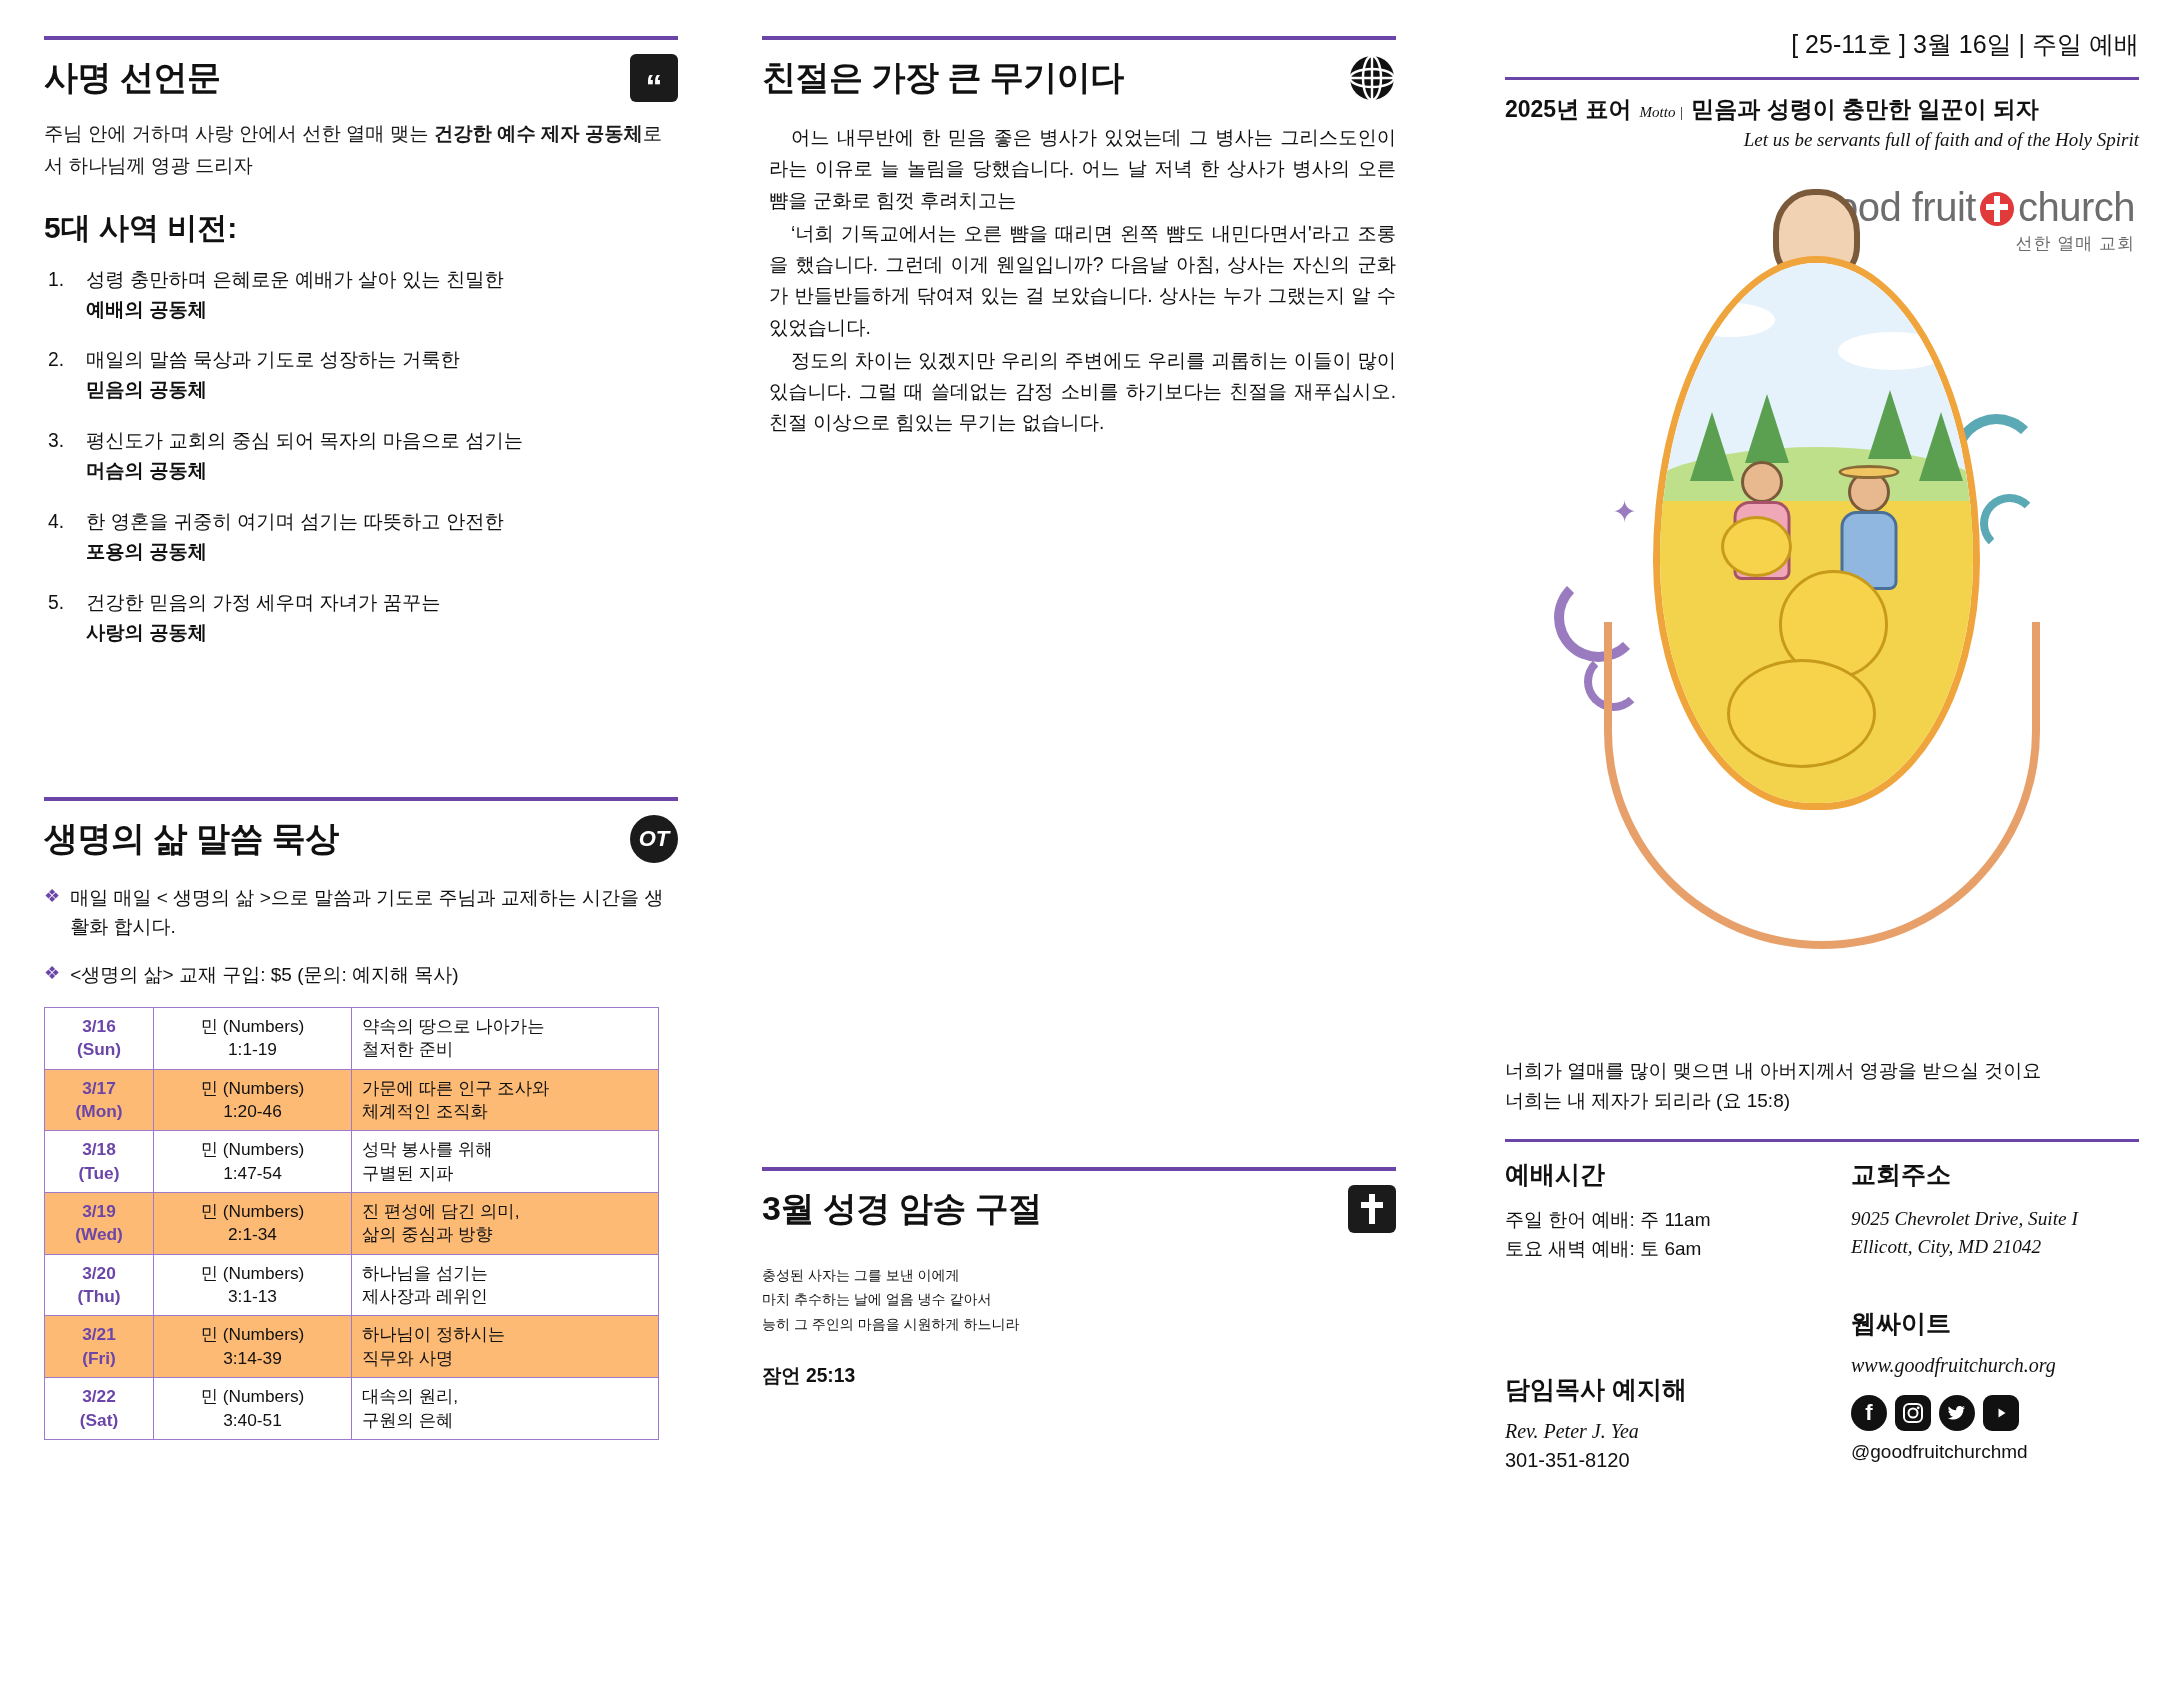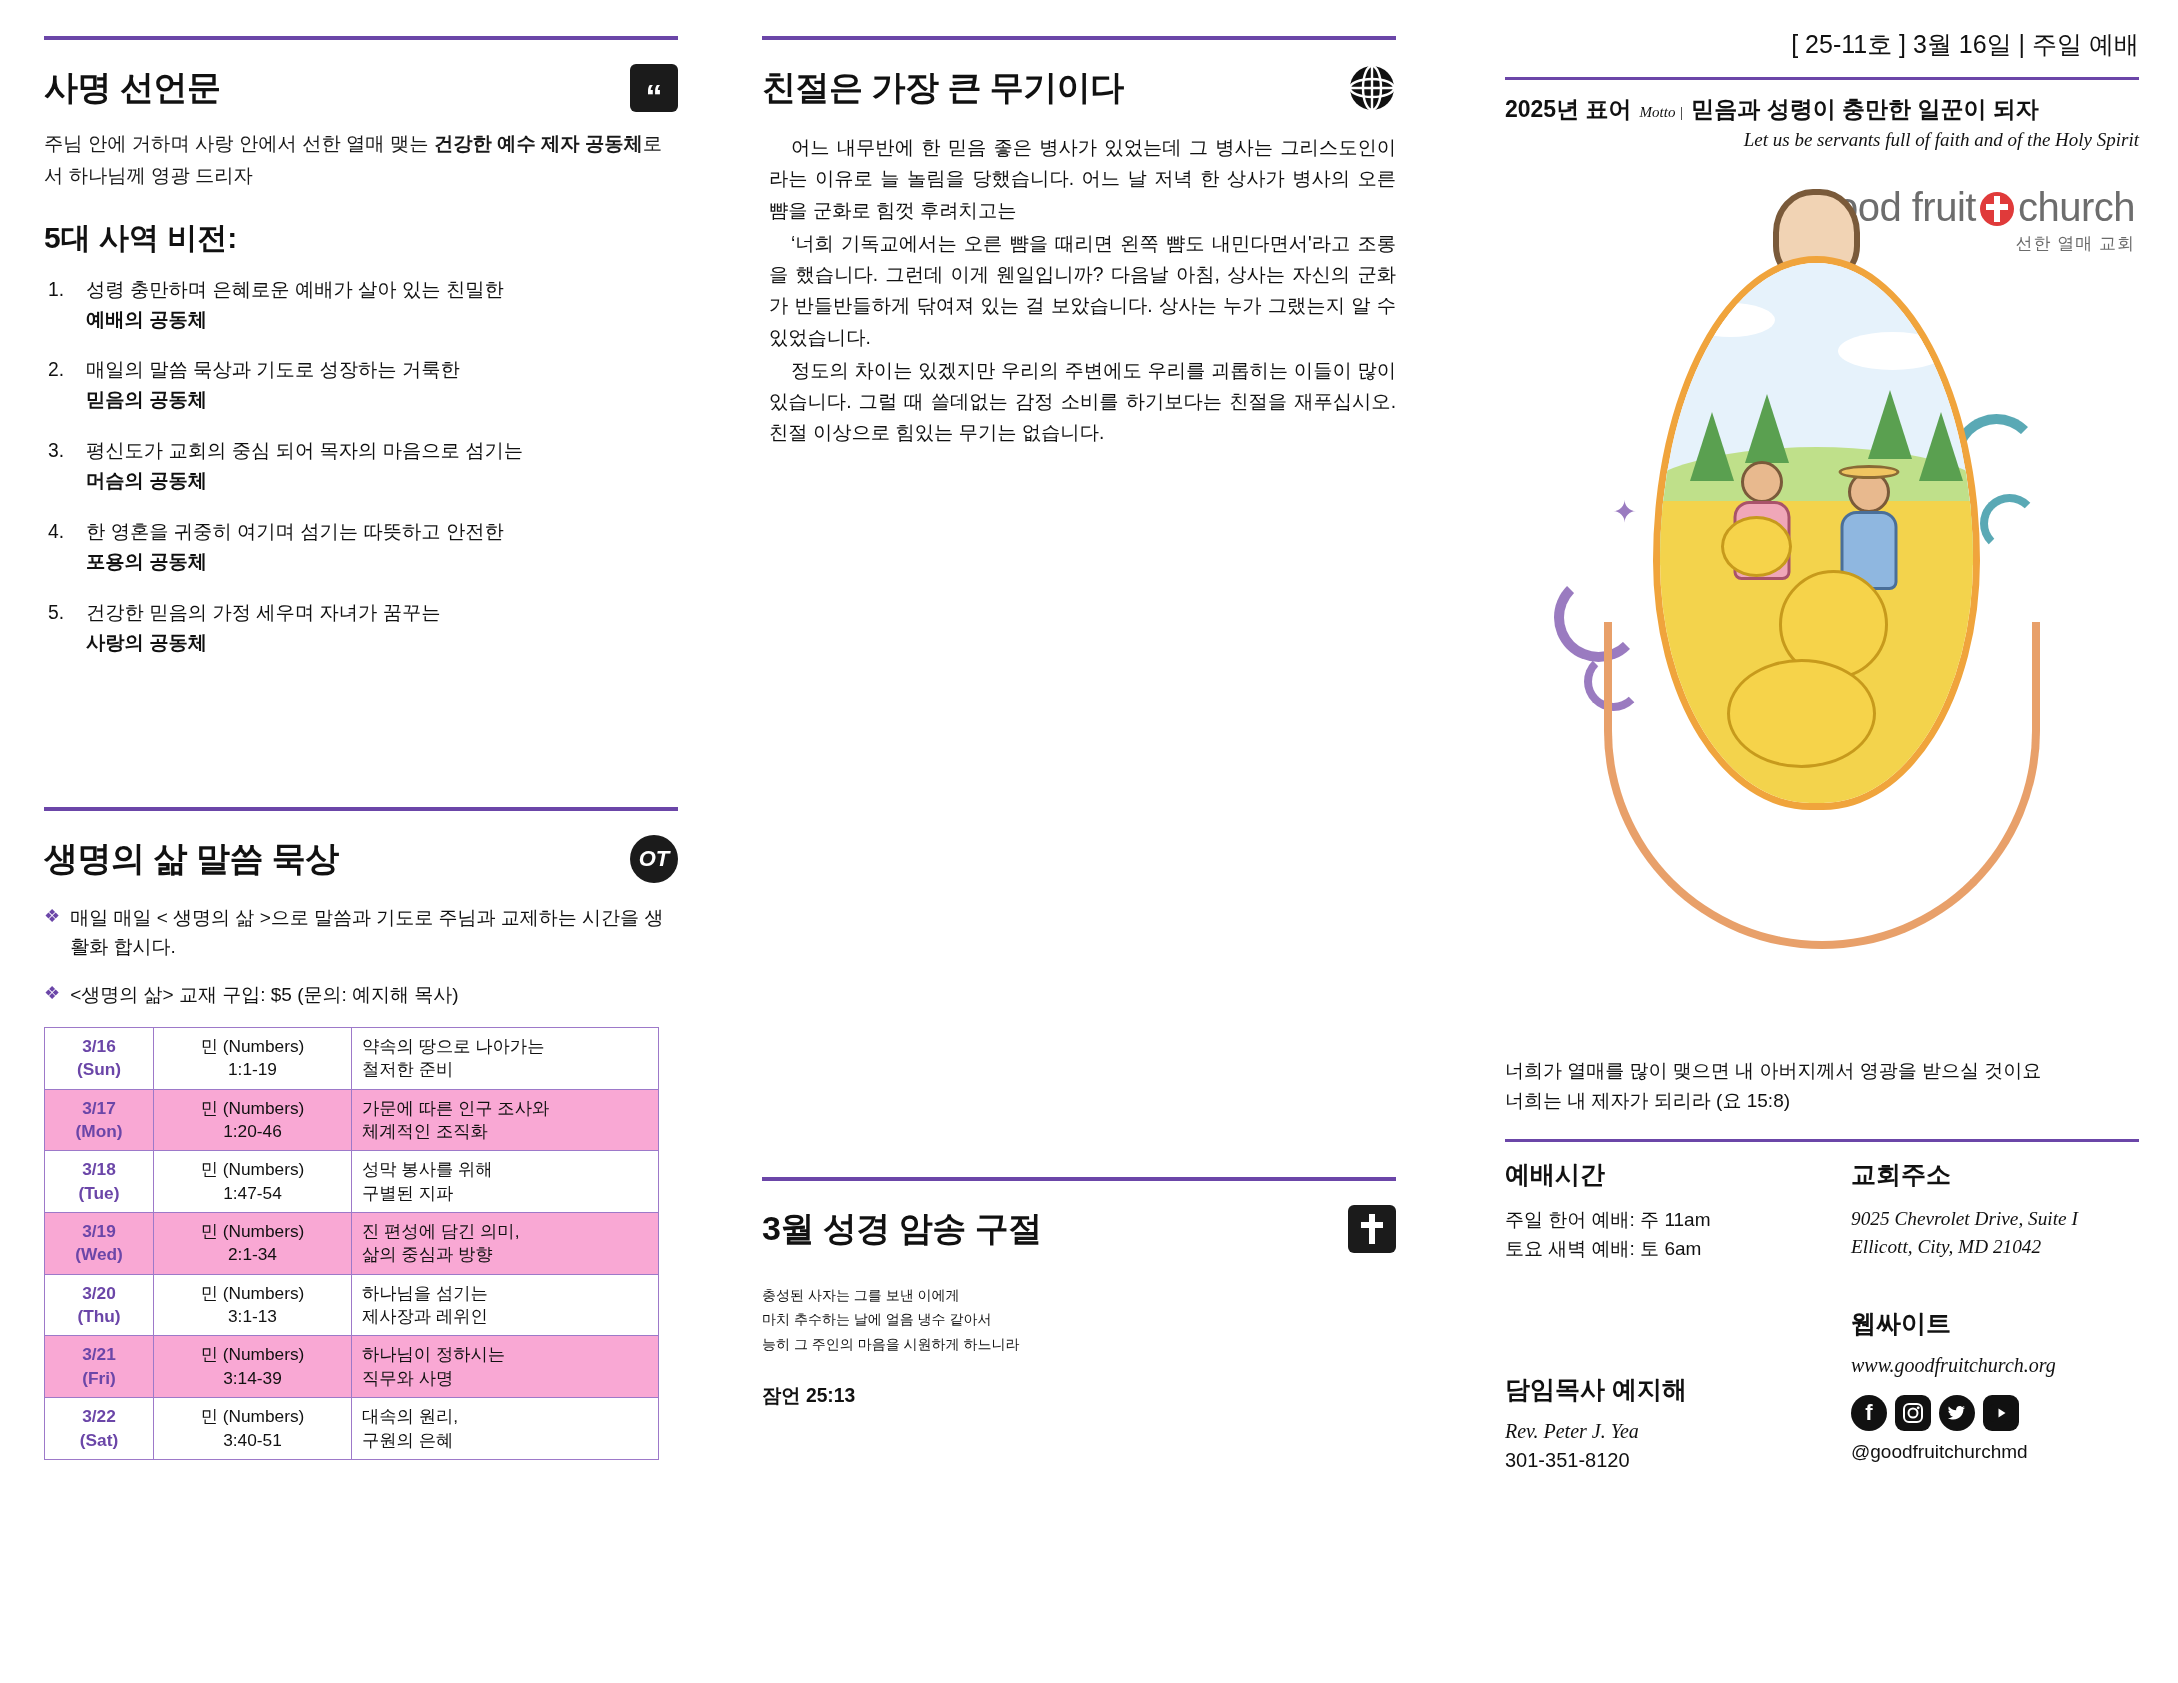--- a/index.html
+++ b/index.html
@@ -25,21 +25,21 @@
     position: absolute;
     top: 0;
   }
   .col-left  { left: 44px;  width: 634px; }
   .col-mid   { left: 762px; width: 634px; }
   .col-right { left: 1505px; width: 634px; }
 
   
   .sec {
     border-top: 4px solid #6b46a8;
-    padding-top: 24px;
+    padding-top: 14px;
     position: relative;
   }
   .sec-head {
     display: flex;
     align-items: center;
     justify-content: space-between;
   }
   .sec-title {
     font-size: 34px;
     font-weight: bold;
@@ -120,21 +120,21 @@
     width: 614px;
     table-layout: fixed;
   }
   table.reading td {
     border: 1px solid #9d79c9;
     padding: 7px 10px;
     font-size: 17.3px;
     line-height: 1.35;
     vertical-align: middle;
   }
-  table.reading tr.alt td { background: #f9a8d4; }
+  table.reading tr.alt td { background: #fdba74; }
   td.c-date {
     width: 109px;
     text-align: center;
     color: #6b46a8;
     font-weight: bold;
   }
   td.c-ref {
     width: 198px;
     text-align: center;
   }

